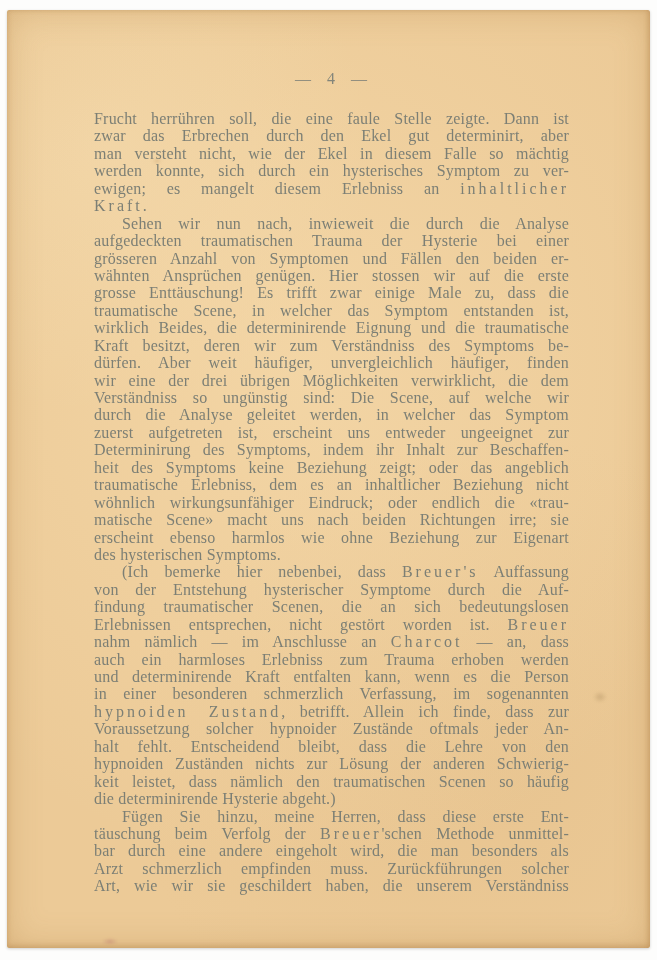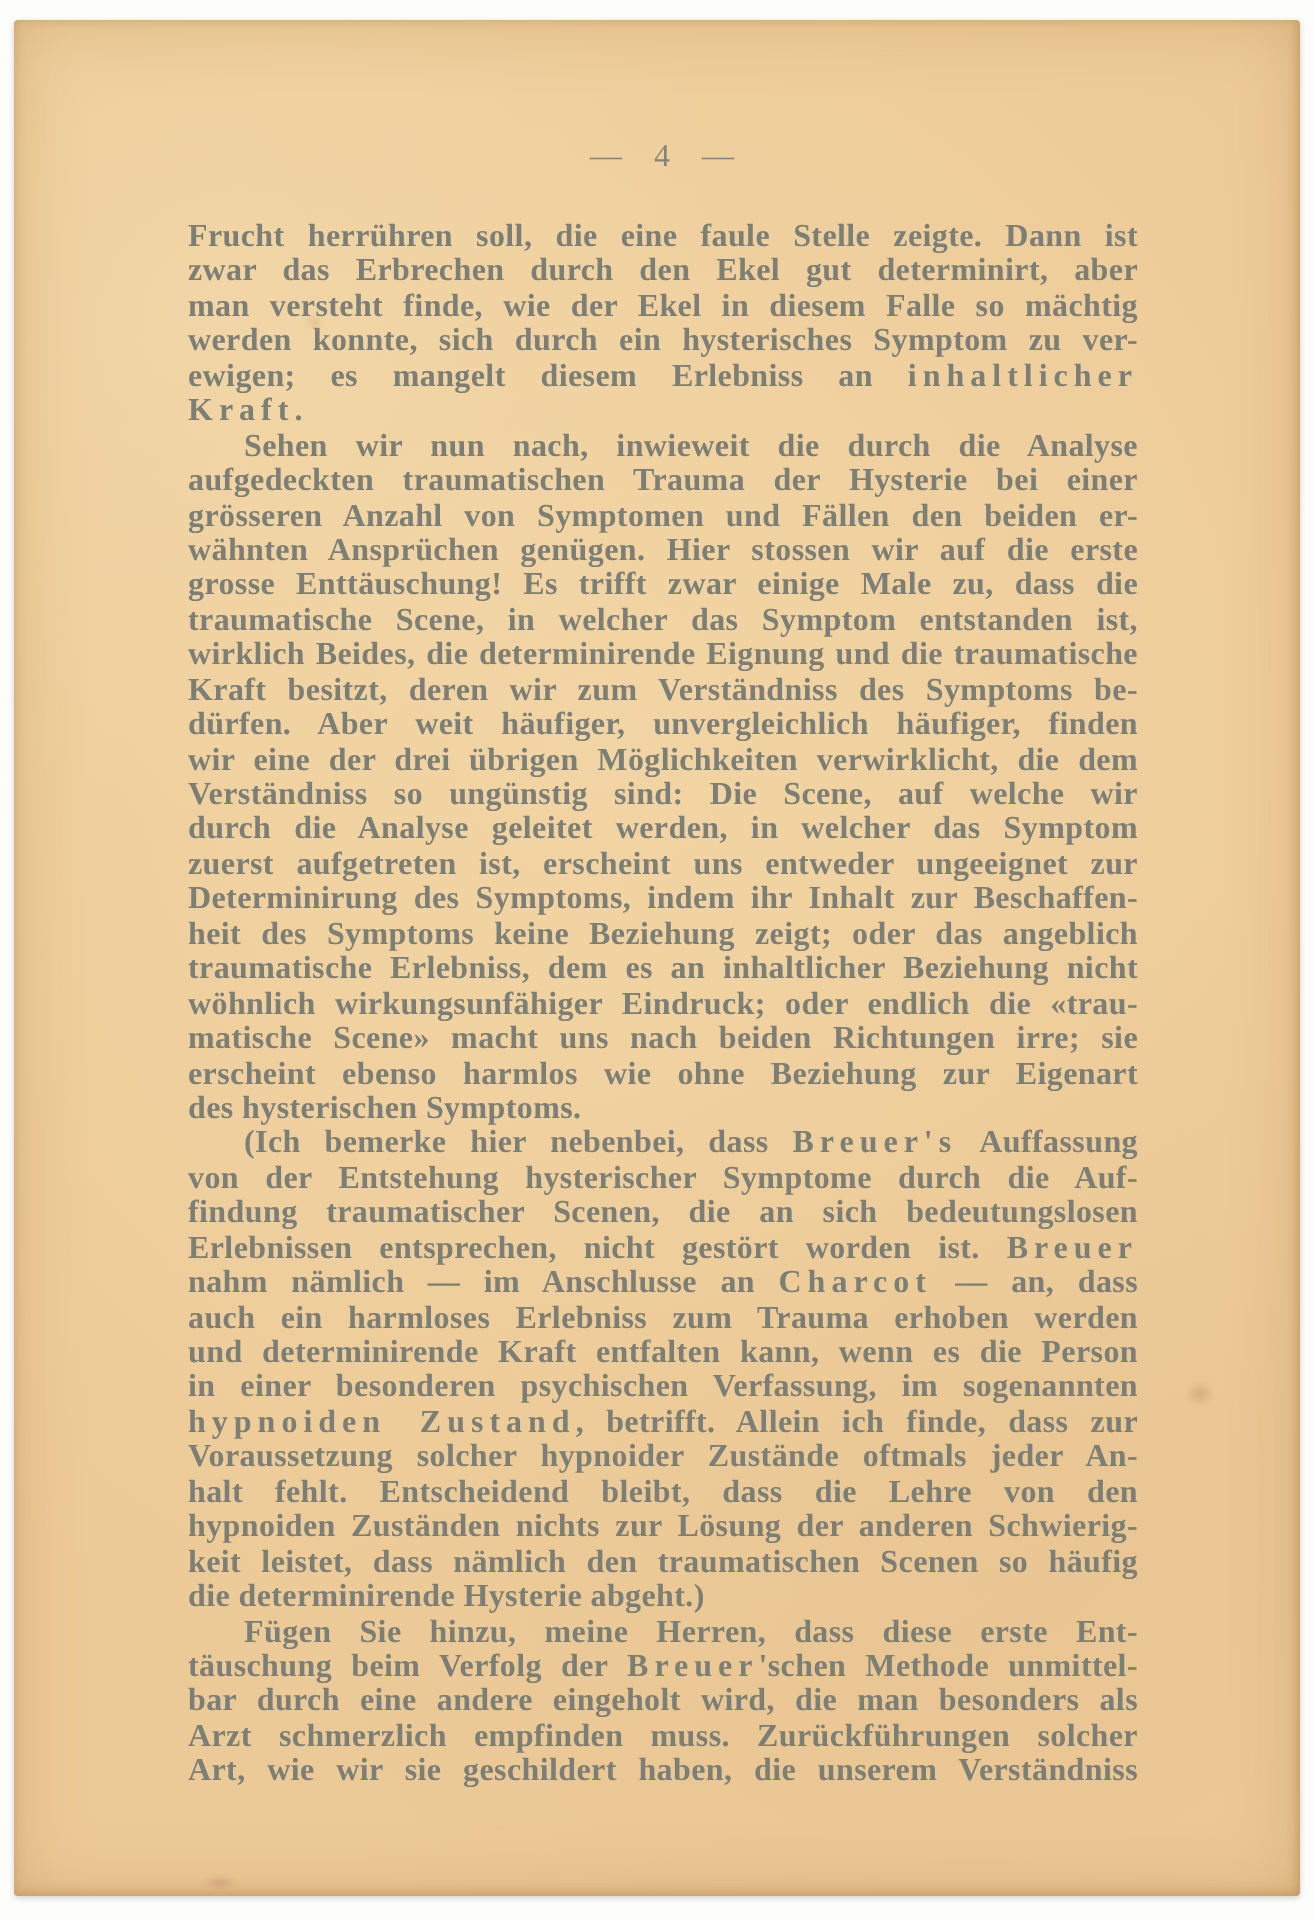--- a/index.html
+++ b/index.html
@@ -54,21 +54,20 @@
     color: #7c7f75;
     letter-spacing: 0.2px;
   }
   .paragraph { margin: 0; padding: 0; }
   .line {
     text-align: justify;
     text-align-last: justify;
     white-space: nowrap;
     height: 17.45px;
     overflow: visible;
-    font-weight: bold;
   }
   .line.no-just { text-align-last: left; }
   .line.indent { text-indent: 28px; }
   .sperr { letter-spacing: 3px; word-spacing: 3px; }
   
   .smudge-a {
     position: absolute;
     left: 95px;
     top: 928px;
     width: 16px;
@@ -100,21 +99,21 @@
 </style>
 </head>
 <body>
 
 <div class="scan-page">
   <div class="page-header">— 4 —</div>
   <div class="page-text">
       <div class="paragraph">
         <div class="line"><span>Frucht herrühren soll, die eine faule Stelle zeigte. Dann ist</span></div>
         <div class="line"><span>zwar das Erbrechen durch den Ekel gut determinirt, aber</span></div>
-        <div class="line"><span>man versteht finde, wie der Ekel in diesem Falle so mächtig</span></div>
+        <div class="line"><span>man versteht nicht, wie der Ekel in diesem Falle so mächtig</span></div>
         <div class="line"><span>werden konnte, sich durch ein hysterisches Symptom zu ver-</span></div>
         <div class="line"><span>ewigen; es mangelt diesem Erlebniss an </span><span class="sperr">inhaltlicher</span></div>
         <div class="line no-just"><span class="sperr">Kraft</span><span>.</span></div>
       </div>
       <div class="paragraph">
         <div class="line indent"><span>Sehen wir nun nach, inwieweit die durch die Analyse</span></div>
         <div class="line"><span>aufgedeckten traumatischen Trauma der Hysterie bei einer</span></div>
         <div class="line"><span>grösseren Anzahl von Symptomen und Fällen den beiden er-</span></div>
         <div class="line"><span>wähnten Ansprüchen genügen. Hier stossen wir auf die erste</span></div>
         <div class="line"><span>grosse Enttäuschung! Es trifft zwar einige Male zu, dass die</span></div>
@@ -135,21 +134,21 @@
         <div class="line no-just"><span>des hysterischen Symptoms.</span></div>
       </div>
       <div class="paragraph">
         <div class="line indent"><span>(Ich bemerke hier nebenbei, dass </span><span class="sperr">Breuer's</span><span> Auffassung</span></div>
         <div class="line"><span>von der Entstehung hysterischer Symptome durch die Auf-</span></div>
         <div class="line"><span>findung traumatischer Scenen, die an sich bedeutungslosen</span></div>
         <div class="line"><span>Erlebnissen entsprechen, nicht gestört worden ist. </span><span class="sperr">Breuer</span></div>
         <div class="line"><span>nahm nämlich — im Anschlusse an </span><span class="sperr">Charcot</span><span> — an, dass</span></div>
         <div class="line"><span>auch ein harmloses Erlebniss zum Trauma erhoben werden</span></div>
         <div class="line"><span>und determinirende Kraft entfalten kann, wenn es die Person</span></div>
-        <div class="line"><span>in einer besonderen psychischen Verfassung, im sogenannten</span></div>
+        <div class="line"><span>in einer besonderen schmerzlich Verfassung, im sogenannten</span></div>
         <div class="line"><span class="sperr">hypnoiden Zustand</span><span>, betrifft. Allein ich finde, dass zur</span></div>
         <div class="line"><span>Voraussetzung solcher hypnoider Zustände oftmals jeder An-</span></div>
         <div class="line"><span>halt fehlt. Entscheidend bleibt, dass die Lehre von den</span></div>
         <div class="line"><span>hypnoiden Zuständen nichts zur Lösung der anderen Schwierig-</span></div>
         <div class="line"><span>keit leistet, dass nämlich den traumatischen Scenen so häufig</span></div>
         <div class="line no-just"><span>die determinirende Hysterie abgeht.)</span></div>
       </div>
       <div class="paragraph">
         <div class="line indent"><span>Fügen Sie hinzu, meine Herren, dass diese erste Ent-</span></div>
         <div class="line"><span>täuschung beim Verfolg der </span><span class="sperr">Breuer</span><span>'schen Methode unmittel-</span></div>

